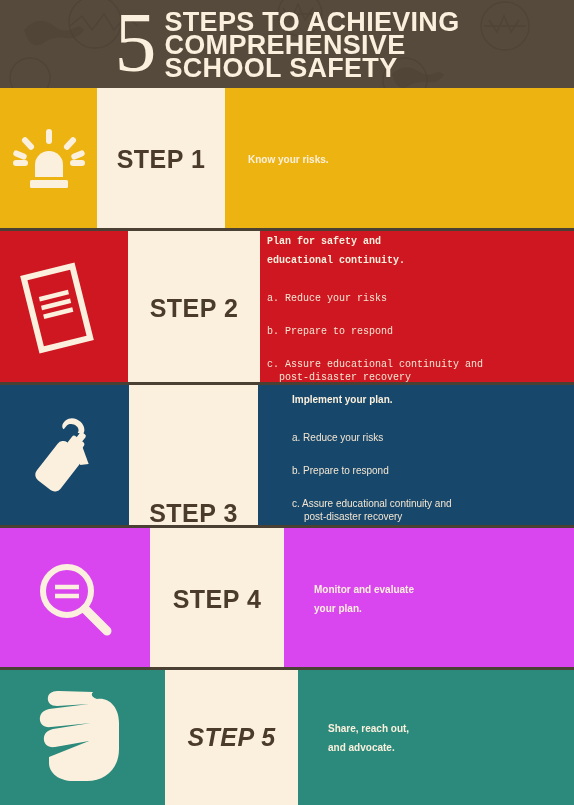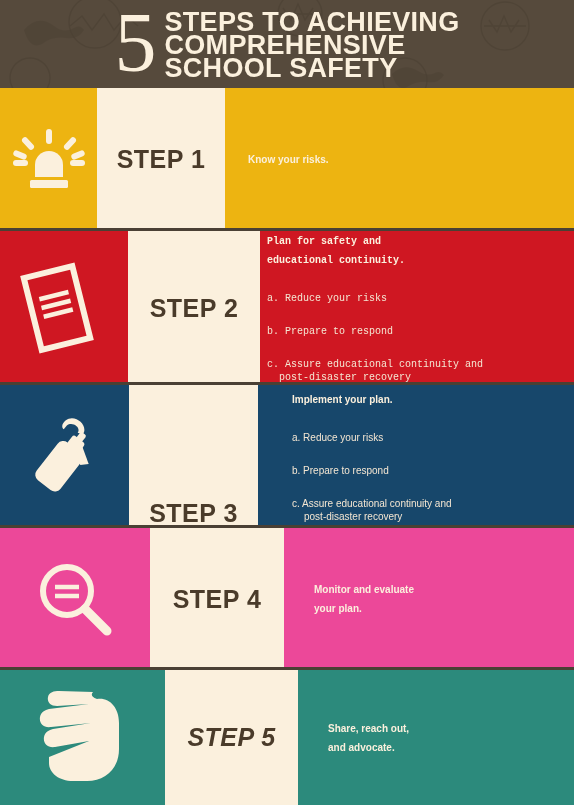--- a/index.html
+++ b/index.html
@@ -234,21 +234,21 @@
       <ul class="sublist">
         <li>a. Reduce your risks</li>
         <li>b. Prepare to respond</li>
         <li>c. Assure educational continuity and
     post-disaster recovery</li>
       </ul>
     </div>
   </div>
   <div class="band-divider" style="top:525px;"></div>
 
-  <div class="band" style="top:528px; height:142px; background:#ec4899;">
+  <div class="band" style="top:528px; height:142px; background:#d946ef;">
     <div class="band-icon" style="left:0px; top:0; width:150px; height:142px;">
       <svg width="82" height="82" viewBox="0 0 82 82" aria-hidden="true">
         <g stroke="#fbf0dd" fill="none" stroke-width="6">
           <circle cx="33" cy="33" r="24"></circle>
           <line x1="21" y1="29" x2="45" y2="29" stroke-width="4.5"></line>
           <line x1="21" y1="38" x2="45" y2="38" stroke-width="4.5"></line>
           <line x1="51" y1="51" x2="73" y2="73" stroke-width="9" stroke-linecap="round"></line>
         </g>
       </svg>
     </div>

